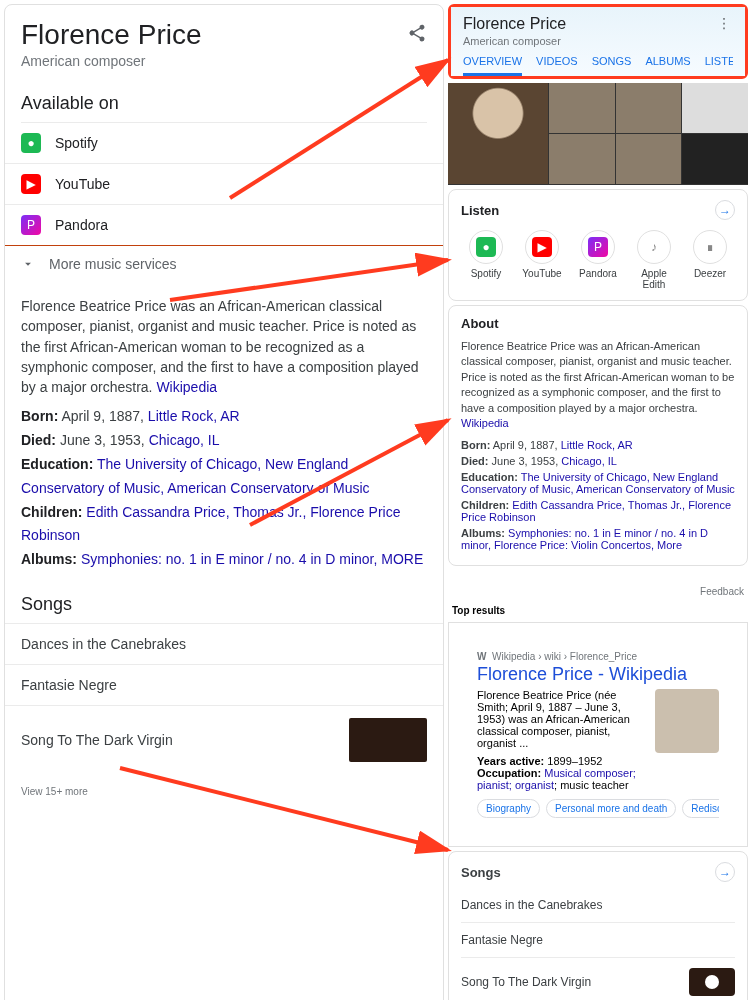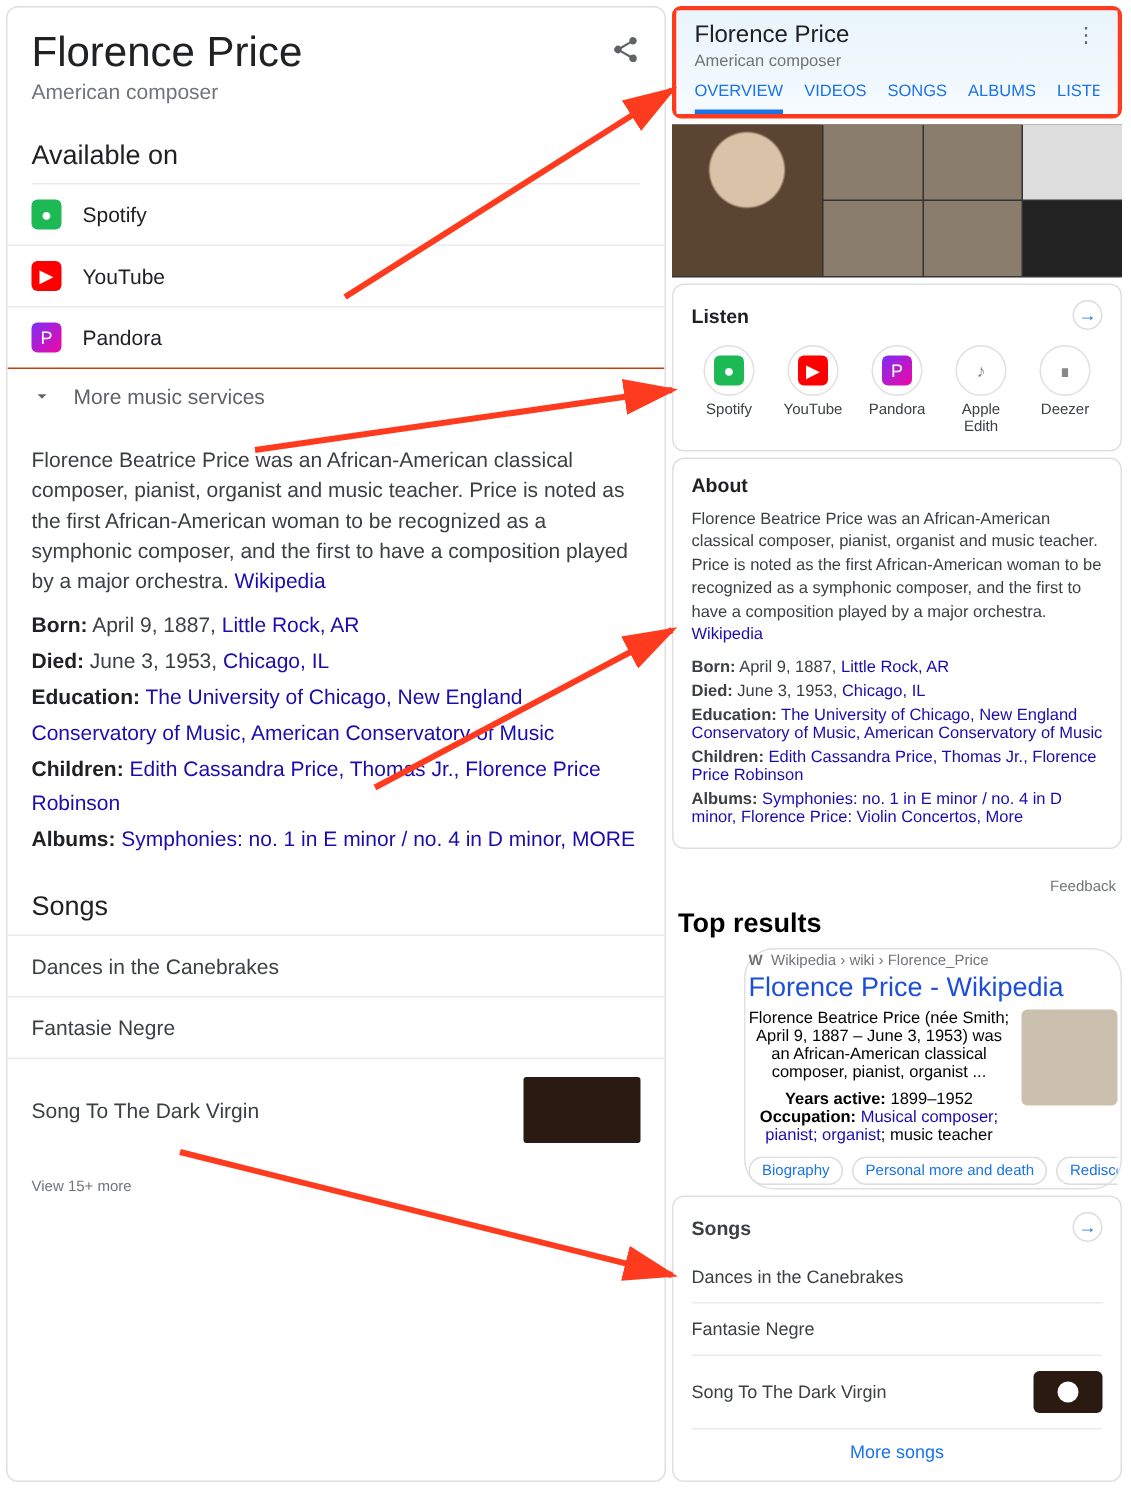--- a/index.html
+++ b/index.html
@@ -64,25 +64,25 @@
   .arrow-circ{width:20px;height:20px;border:1px solid #dadce0;border-radius:50%;display:flex;align-items:center;justify-content:center;color:#1a73e8;font-size:12px;}
   .listen-row{display:flex;justify-content:space-between;margin-top:10px;}
   .lp{display:flex;flex-direction:column;align-items:center;gap:4px;font-size:10px;color:#3c4043;width:50px;text-align:center;}
   .lp .circ{width:34px;height:34px;border:1px solid #e0e0e0;border-radius:50%;display:flex;align-items:center;justify-content:center;}
 
   .about-card .hd{font-weight:700;font-size:13px;color:#202124;margin-bottom:8px;}
   .about-card p{font-size:11px;line-height:1.4;margin-bottom:8px;}
   .about-card .fact{font-size:11px;margin:4px 0;}
   .feedback{text-align:right;font-size:10px;color:#70757a;margin:16px 4px 0 0;}
 
-  .topres-hd{font-weight:700;font-size:18px;padding:4px 4px 6px;}
-  .wiki-card{border:1px solid #e0e0e0;border-radius:20px;padding:2px;font-size:11px;margin-left:48px;}
+  .topres-hd{font-weight:700;font-size:10px;padding:4px 4px 6px;}
+  .wiki-card{border:1px solid #e0e0e0;border-radius:0;padding:28px;font-size:11px;}
   .wiki-card .src{color:#70757a;font-size:10px;margin-bottom:2px;}
   .wiki-card .wtitle{color:#1d4ed8;font-size:18px;margin-bottom:4px;}
-  .wiki-card .body{display:flex;gap:8px;text-align:center;}
+  .wiki-card .body{display:flex;gap:8px;}
   .wiki-thumb{width:64px;height:64px;background:#cbbfae;flex:0 0 auto;border-radius:4px;}
   .chiprow{display:flex;gap:6px;margin-top:8px;overflow:hidden;white-space:nowrap;}
   .chip{border:1px solid #dadce0;border-radius:14px;padding:3px 8px;font-size:10px;color:#1a73e8;}
 
   .songs-card .hd{font-weight:700;font-size:13px;display:flex;justify-content:space-between;align-items:center;}
   .songs-card .srow{padding:10px 0;border-top:1px solid #ebebeb;font-size:12px;display:flex;justify-content:space-between;align-items:center;}
   .songs-card .srow:first-of-type{border-top:none;margin-top:6px;}
   .more-songs{text-align:center;color:#1a73e8;font-size:12px;padding:8px 0 2px;border-top:1px solid #ebebeb;}
   .mini-thumb{width:46px;height:28px;background:#2b1a12;border-radius:4px;display:flex;align-items:center;justify-content:center;}
   .mini-thumb::after{content:"";width:14px;height:14px;background:#fff;border-radius:50%;}

